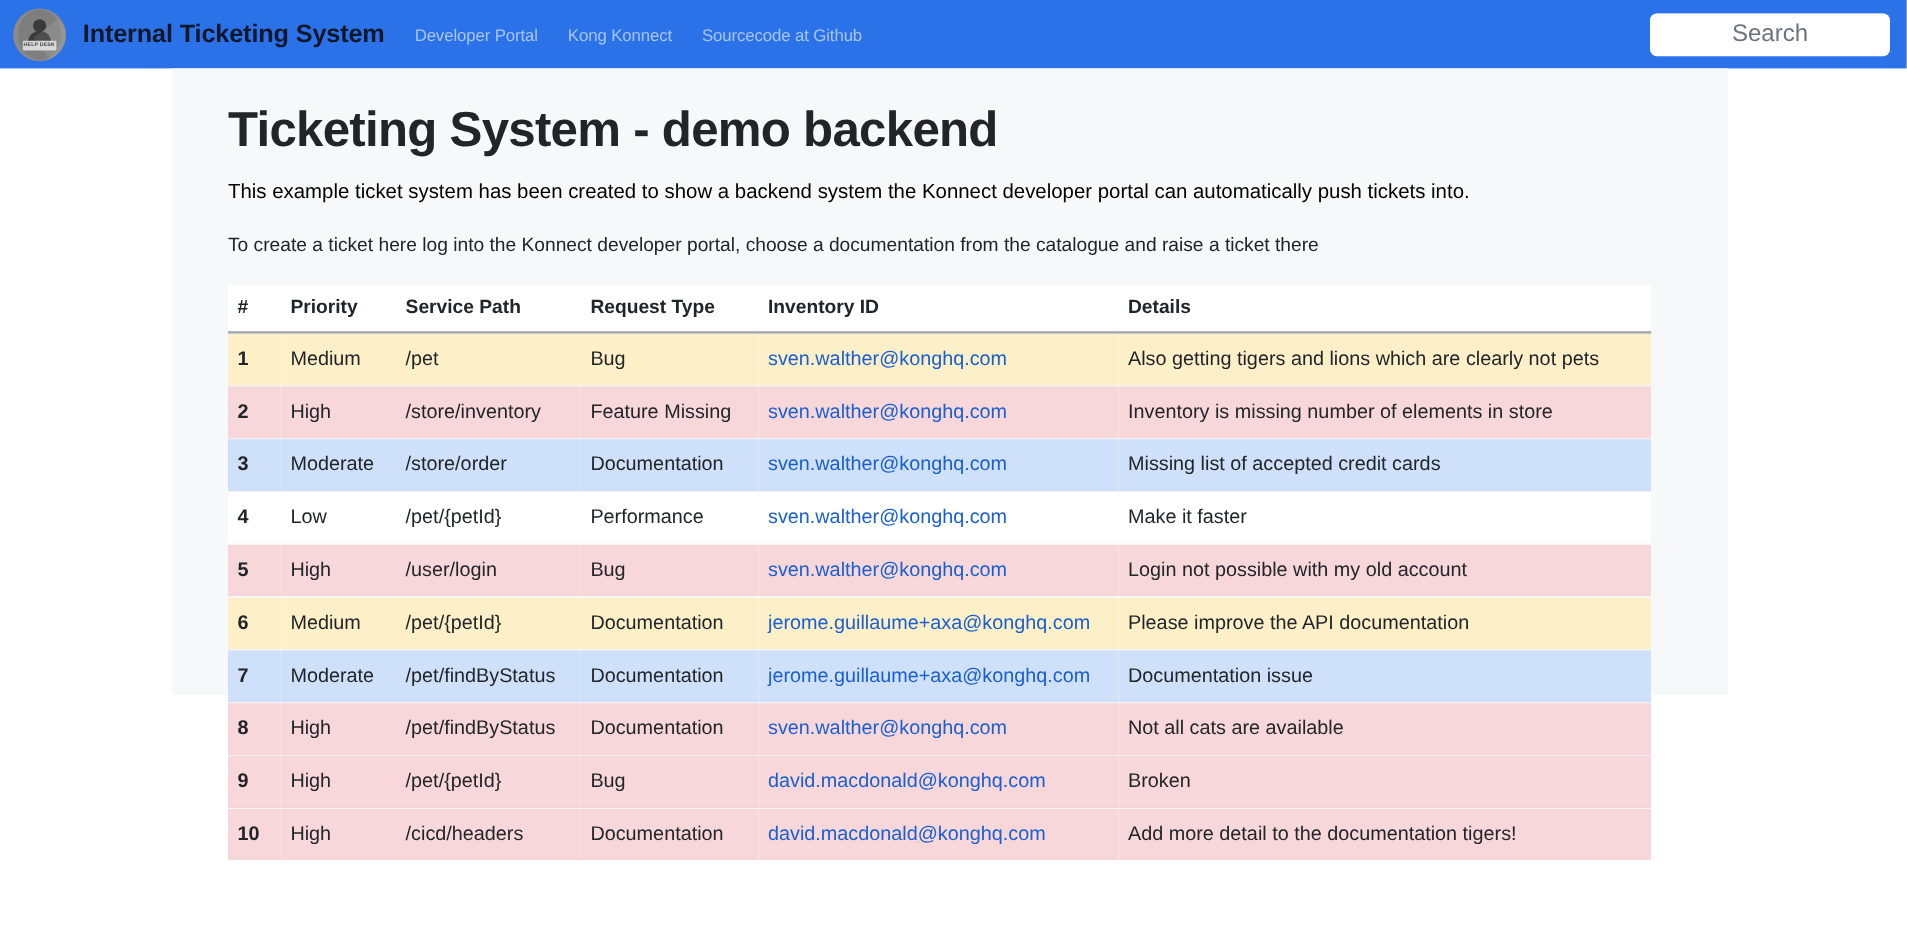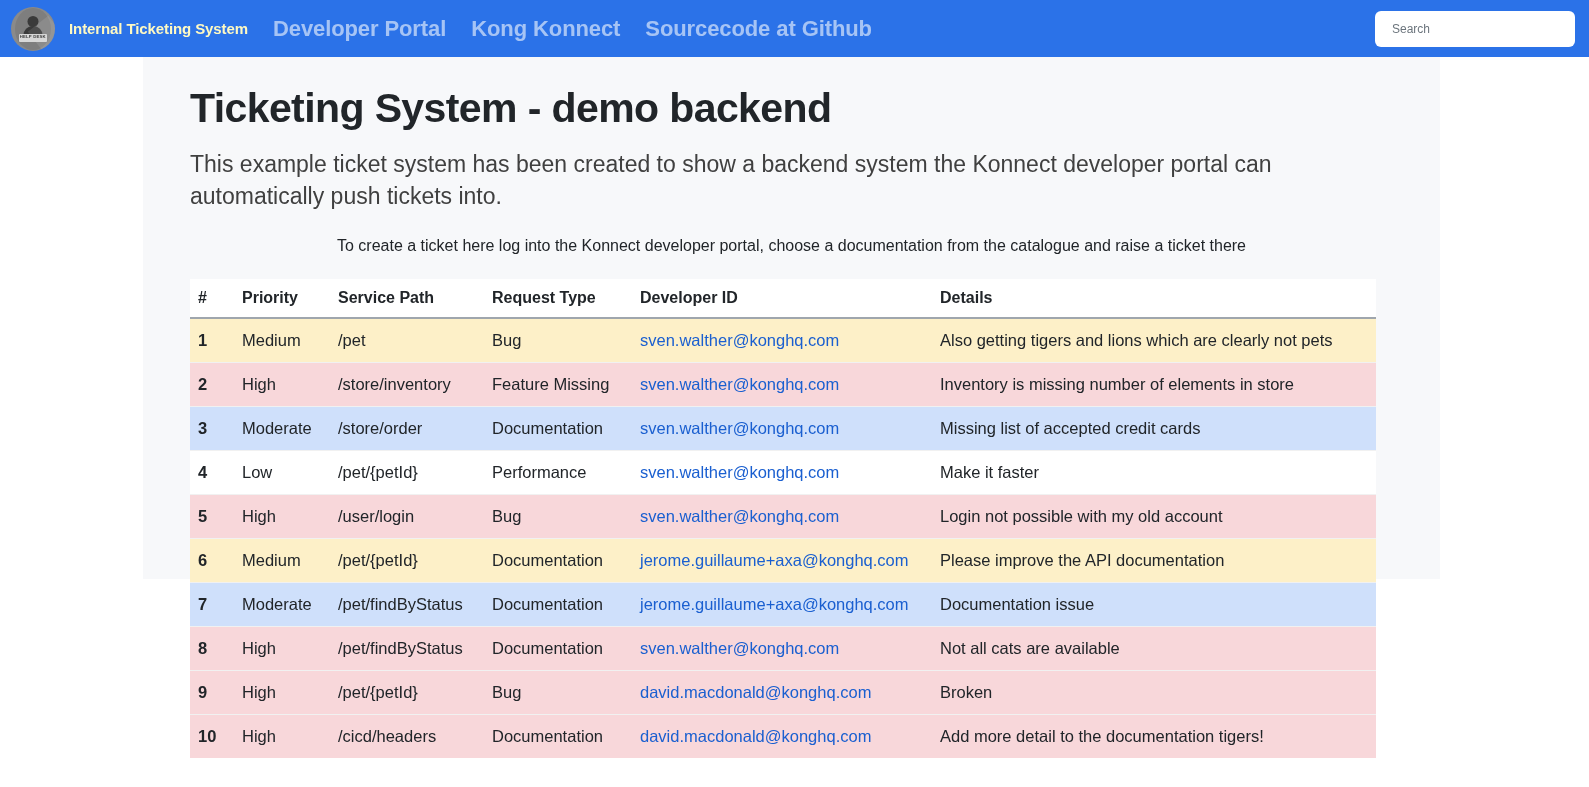--- a/index.html
+++ b/index.html
@@ -98,56 +98,56 @@
     letter-spacing: 0.2px;
     color: #3d3d3d;
     font-weight: bold;
     line-height: 1;
     white-space: nowrap;
     transform: scale(0.95);
     font-family: "Liberation Sans", sans-serif;
   }
 
   .brand-title {
-    color: #fef9c3;
-    font-size: 15px;
+    color: #0f172a;
+    font-size: 21px;
     font-weight: bold;
     letter-spacing: -0.1px;
     white-space: nowrap;
     margin-right: 25px;
     cursor: pointer;
   }
   .nav-links {
     display: flex;
     align-items: center;
     gap: 25px;
   }
   .nav-link {
     color: rgba(255,255,255,0.58);
-    font-size: 22px;
+    font-size: 14px;
     letter-spacing: -0.1px;
     white-space: nowrap;
     text-decoration: none;
     cursor: pointer;
-    font-weight: bold;
   }
   .nav-spacer { flex: 1 1 auto; }
 
   .search-box {
     width: 200px;
     height: 36px;
     border-radius: 6px;
     border: 1px solid rgba(255,255,255,0.25);
     background: #ffffff;
     box-sizing: border-box;
-    padding: 0 16px;
-    font-size: 12px;
+    padding: 0 28px;
+    font-size: 20px;
     font-family: "Liberation Sans", sans-serif;
     color: #333333;
     outline: none;
+    text-align: center;
   }
   .search-box::placeholder { color: #6c757d; opacity: 1; }
 
   
   .page-shell {
     position: absolute;
     top: 57px;
     left: 143px;
     width: 1297px;
     height: 522px;
@@ -162,30 +162,29 @@
   h1.page-title {
     margin: 0;
     font-size: 41px;
     line-height: 1.15;
     font-weight: bold;
     color: #212529;
     letter-spacing: -0.6px;
   }
   p.lead {
     margin: 16px 0 0 0;
-    font-size: 23px;
-    color: #404040;
+    font-size: 17px;
+    color: #000000;
     line-height: 1.4;
   }
   p.sub {
     margin: 22px 0 0 0;
     font-size: 16px;
     color: #212529;
     line-height: 1.4;
-    text-align: center;
   }
 
   
   .table-wrap {
     margin-top: 22px;
     width: 1186px;
   }
   table.tickets {
     border-collapse: collapse;
     width: 100%;
@@ -276,21 +275,21 @@
           <col class="col-type">
             <col class="col-dev">
             <col class="col-details">
         </colgroup>
         <thead>
           <tr>
             <th>#</th>
             <th>Priority</th>
             <th>Service Path</th>
             <th>Request Type</th>
-            <th>Developer ID</th>
+            <th>Inventory ID</th>
             <th>Details</th>
           </tr>
         </thead>
         <tbody id="tickets-body">
             <tr class="row-warning">
               <td class="idx">1</td>
               <td>Medium</td>
               <td>/pet</td>
               <td>Bug</td>
               <td><a class="dev-link">sven.walther@konghq.com</a></td>

